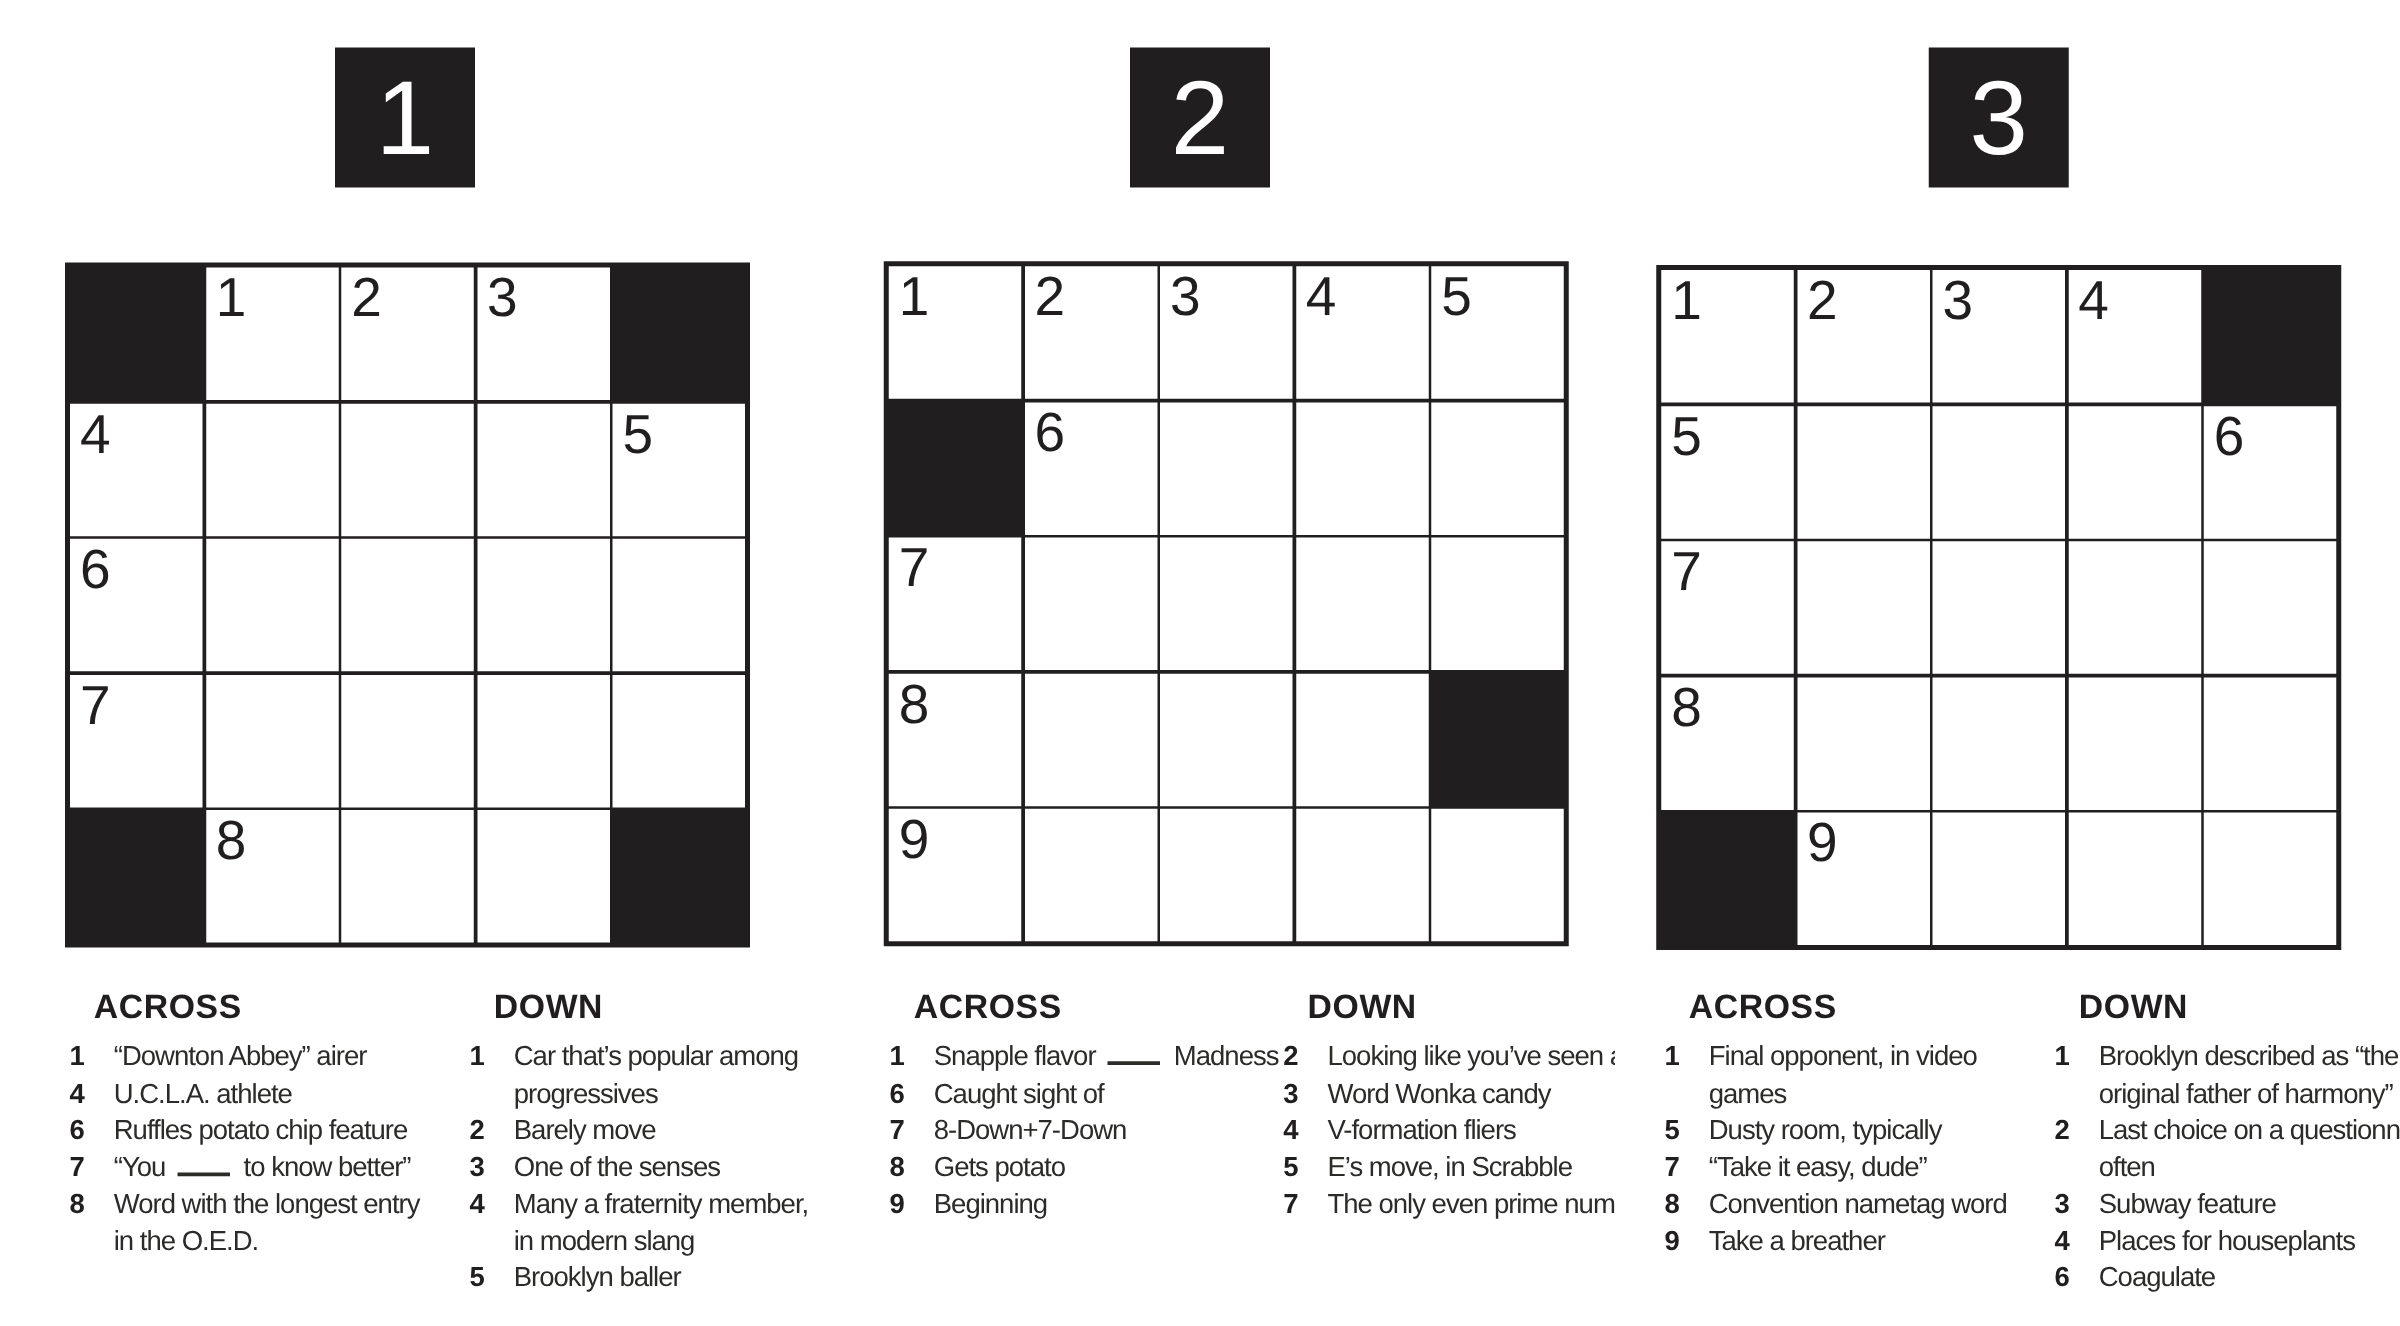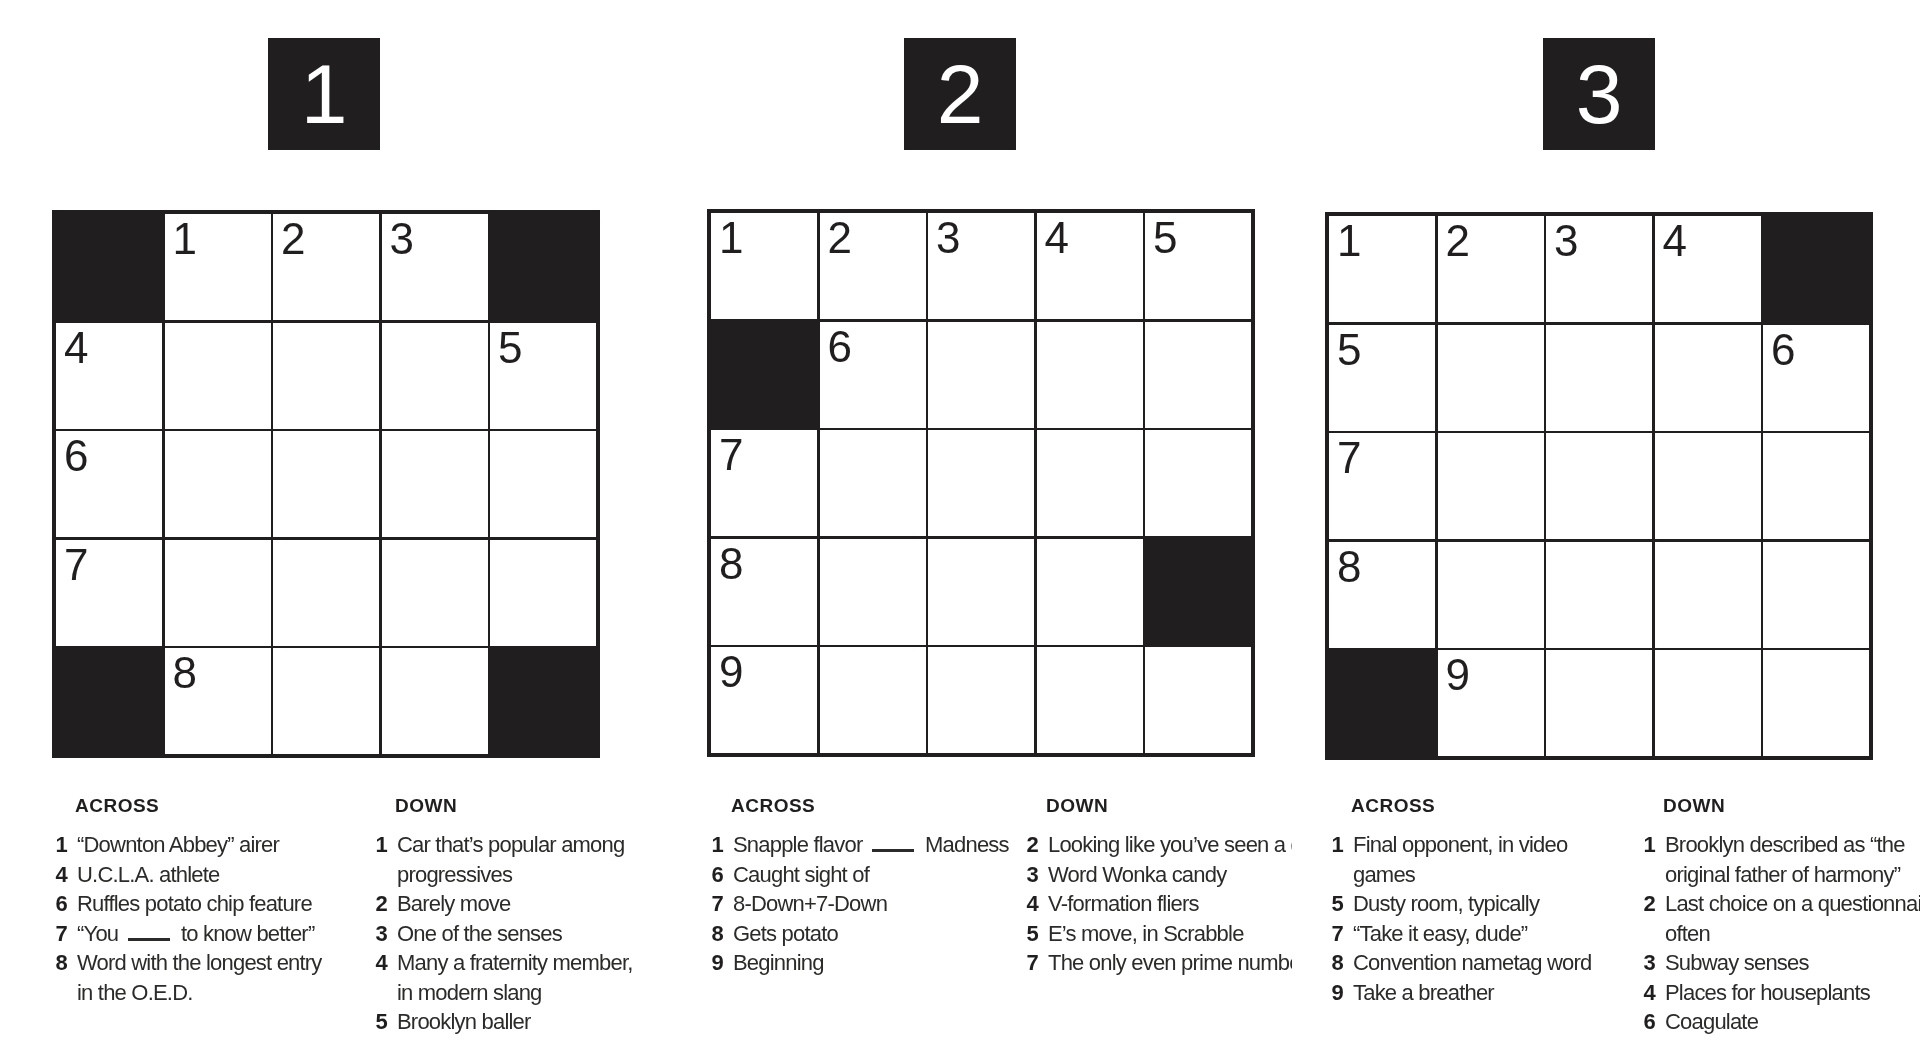--- a/index.html
+++ b/index.html
@@ -23,26 +23,26 @@
   .cell.black{background:var(--ink,#211e1f);}
   .cell .num{
     position:absolute;top:3px;left:8px;font-size:44px;line-height:1;
     color:var(--ink,#211e1f);letter-spacing:-1px;
   }
   .col{position:absolute;top:792px;}
   .col.c0a{left:49px}.col.c0d{left:369px}
   .col.c1a{left:705px}.col.c1d{left:1020px}
   .col.c2a{left:1325px}.col.c2d{left:1637px}
   .col h3{
-    margin:0 0 11px 26px;font-size:19px;line-height:27px;font-weight:700;
+    margin:0 0 11px 26px;font-size:27px;line-height:27px;font-weight:700;
     letter-spacing:.5px;color:var(--ink,#211e1f);
   }
   .crow{display:flex;line-height:29.5px;font-size:22px;letter-spacing:-.8px;}
   .cn{flex:none;width:18px;text-align:right;font-weight:700;color:var(--ink,#211e1f);}
-  .ct{margin-left:10px;white-space:nowrap;text-align:center;}
+  .ct{margin-left:24px;white-space:nowrap;text-align:center;}
   .col.clip .crow{width:272px;overflow:hidden;}
   .blank{
     display:inline-block;width:42px;height:3px;background:var(--text,#2b2b29);
     margin:0 6px 0 4px;vertical-align:baseline;
   }
 </style>
 </head>
 <body>
 
 <div class="page">
@@ -340,21 +340,21 @@
         <div class="crow">
           <span class="cn">2</span>
           <span class="ct">Last choice on a questionnair</span>
         </div>
         <div class="crow">
           <span class="cn"></span>
           <span class="ct">often</span>
         </div>
         <div class="crow">
           <span class="cn">3</span>
-          <span class="ct">Subway senses</span>
+          <span class="ct">Subway feature</span>
         </div>
         <div class="crow">
           <span class="cn">4</span>
           <span class="ct">Places for houseplants</span>
         </div>
         <div class="crow">
           <span class="cn">6</span>
           <span class="ct">Coagulate</span>
         </div>
       </div>

